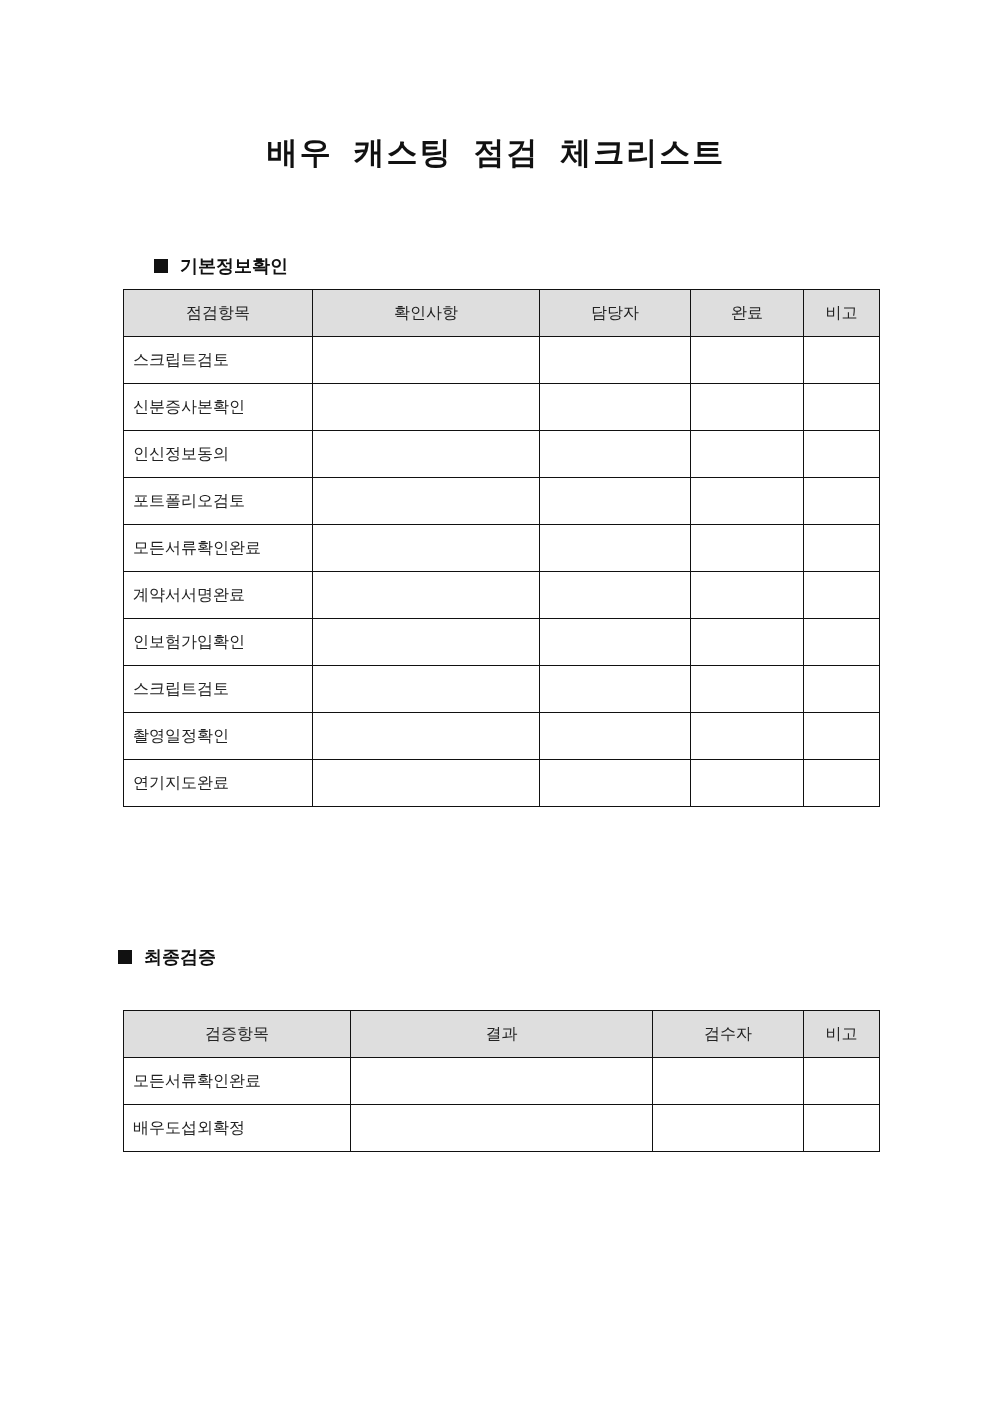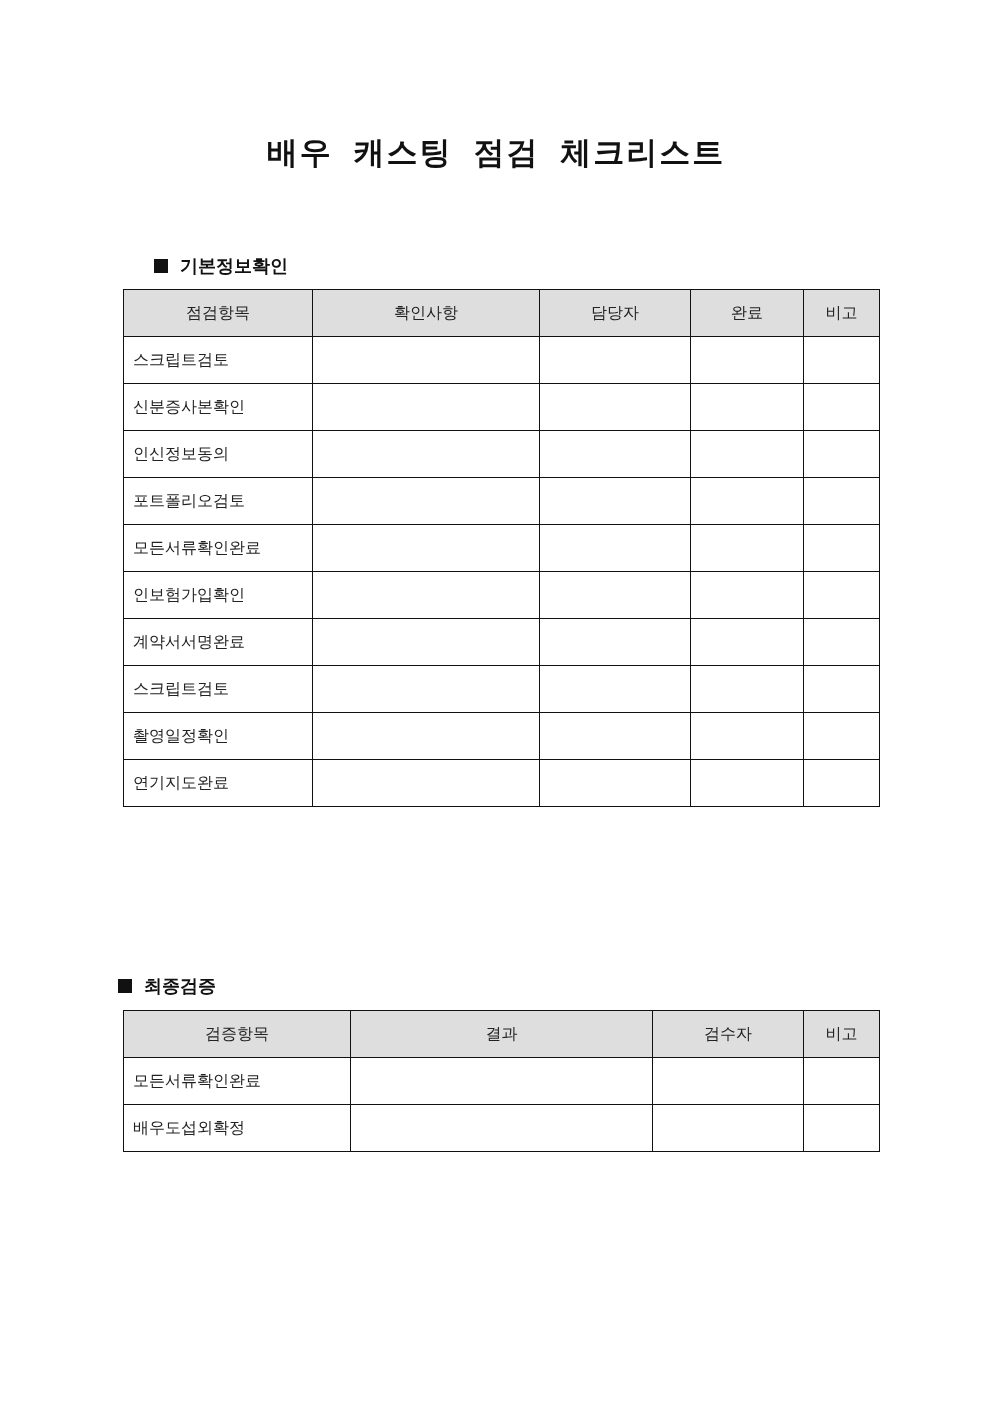--- a/index.html
+++ b/index.html
@@ -70,28 +70,28 @@
         <td class="empty"></td>
       </tr>
       <tr>
         <td>모든서류확인완료</td>
         <td class="empty"></td>
         <td class="empty"></td>
         <td class="empty"></td>
         <td class="empty"></td>
       </tr>
       <tr>
-        <td>인보험가입확인</td>
+        <td>계약서서명완료</td>
         <td class="empty"></td>
         <td class="empty"></td>
         <td class="empty"></td>
         <td class="empty"></td>
       </tr>
       <tr>
-        <td>계약서서명완료</td>
+        <td>인보험가입확인</td>
         <td class="empty"></td>
         <td class="empty"></td>
         <td class="empty"></td>
         <td class="empty"></td>
       </tr>
       <tr>
         <td>스크립트검토</td>
         <td class="empty"></td>
         <td class="empty"></td>
         <td class="empty"></td>
@@ -107,21 +107,21 @@
       <tr>
         <td>연기지도완료</td>
         <td class="empty"></td>
         <td class="empty"></td>
         <td class="empty"></td>
         <td class="empty"></td>
       </tr>
     </tbody>
 </table>
 
-<div class="section-heading" style="top:974px;font-family:Liberation Mono, monospace;">
+<div class="section-heading" style="top:945px;font-family:Liberation Mono, monospace;">
   <span class="sq"></span>
   <span>최종검증</span>
 </div>
 
 <table style="top:1010px; width:756px;">
   <colgroup>
     <col style="width:227px">
       <col style="width:302px">
       <col style="width:151px">
       <col style="width:76px">

